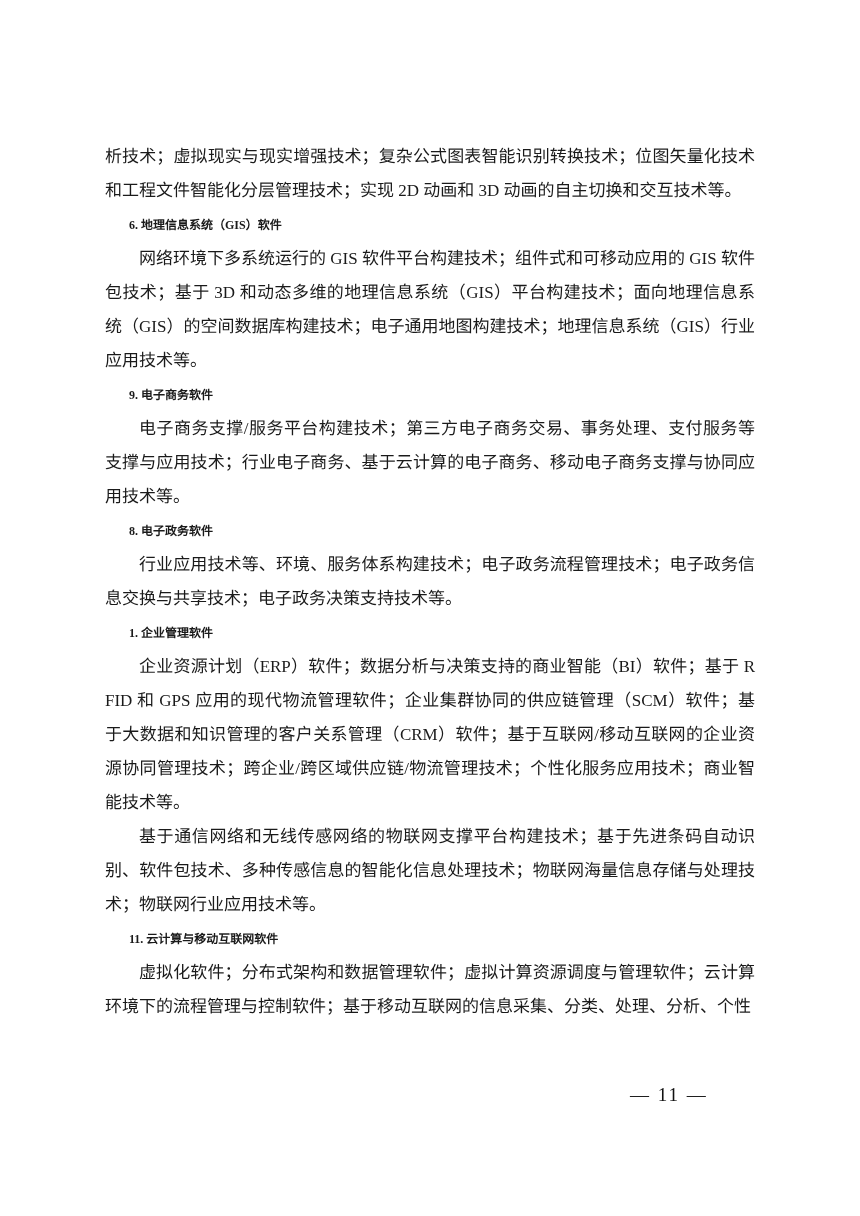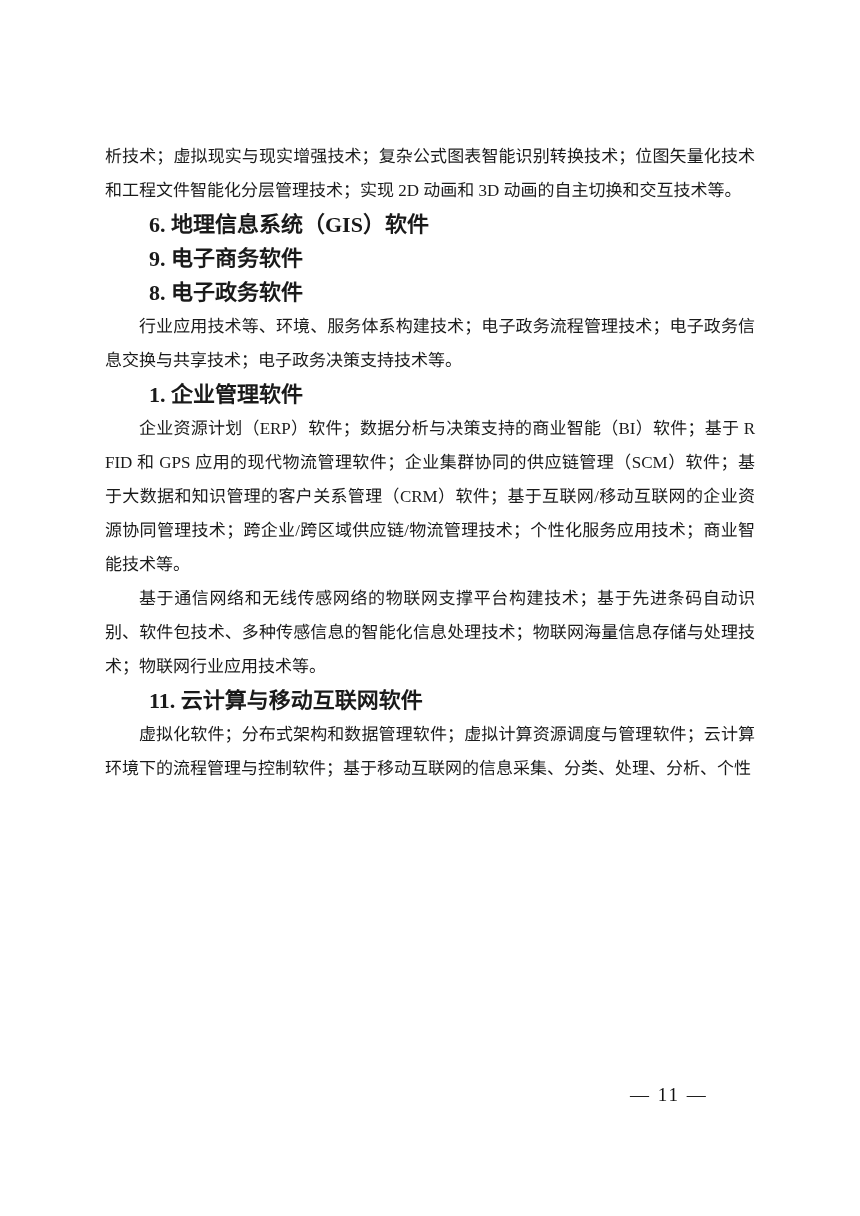--- a/index.html
+++ b/index.html
@@ -28,21 +28,21 @@
     line-height: 34px;
     text-align: justify;
     text-indent: 2em;
     word-break: break-all;
   }
   .para.no-indent {
     text-indent: 0;
   }
   .heading {
     margin: 0;
-    font-size: 22px;
+    font-size: 12px;
     line-height: 34px;
     font-weight: bold;
     text-indent: 2em;
   }
   .page-number {
     position: absolute;
     left: 0;
     top: 1083px;
     width: 100%;
     font-size: 19px;
@@ -56,21 +56,23 @@
     white-space: nowrap;
   }
 </style>
 </head>
 <body>
 
 <div class="page">
   <div class="content">
     <p class="para no-indent">析技术；虚拟现实与现实增强技术；复杂公式图表智能识别转换技术；位图矢量化技术和工程文件智能化分层管理技术；实现 2D 动画和 3D 动画的自主切换和交互技术等。</p>
     <h3 class="heading">6. 地理信息系统（GIS）软件</h3>
+    <p class="para">网络环境下多系统运行的 GIS 软件平台构建技术；组件式和可移动应用的 GIS 软件包技术；基于 3D 和动态多维的地理信息系统（GIS）平台构建技术；面向地理信息系统（GIS）的空间数据库构建技术；电子通用地图构建技术；地理信息系统（GIS）行业应用技术等。</p>
     <h3 class="heading">9. 电子商务软件</h3>
+    <p class="para">电子商务支撑/服务平台构建技术；第三方电子商务交易、事务处理、支付服务等支撑与应用技术；行业电子商务、基于云计算的电子商务、移动电子商务支撑与协同应用技术等。</p>
     <h3 class="heading">8. 电子政务软件</h3>
     <p class="para">行业应用技术等、环境、服务体系构建技术；电子政务流程管理技术；电子政务信息交换与共享技术；电子政务决策支持技术等。</p>
     <h3 class="heading">1. 企业管理软件</h3>
     <p class="para">企业资源计划（ERP）软件；数据分析与决策支持的商业智能（BI）软件；基于 RFID 和 GPS 应用的现代物流管理软件；企业集群协同的供应链管理（SCM）软件；基于大数据和知识管理的客户关系管理（CRM）软件；基于互联网/移动互联网的企业资源协同管理技术；跨企业/跨区域供应链/物流管理技术；个性化服务应用技术；商业智能技术等。</p>
     <p class="para">基于通信网络和无线传感网络的物联网支撑平台构建技术；基于先进条码自动识别、软件包技术、多种传感信息的智能化信息处理技术；物联网海量信息存储与处理技术；物联网行业应用技术等。</p>
     <h3 class="heading">11. 云计算与移动互联网软件</h3>
     <p class="para">虚拟化软件；分布式架构和数据管理软件；虚拟计算资源调度与管理软件；云计算环境下的流程管理与控制软件；基于移动互联网的信息采集、分类、处理、分析、个性</p>
   </div>
   <div class="page-number">
     <span class="inner">— 11 —</span>

